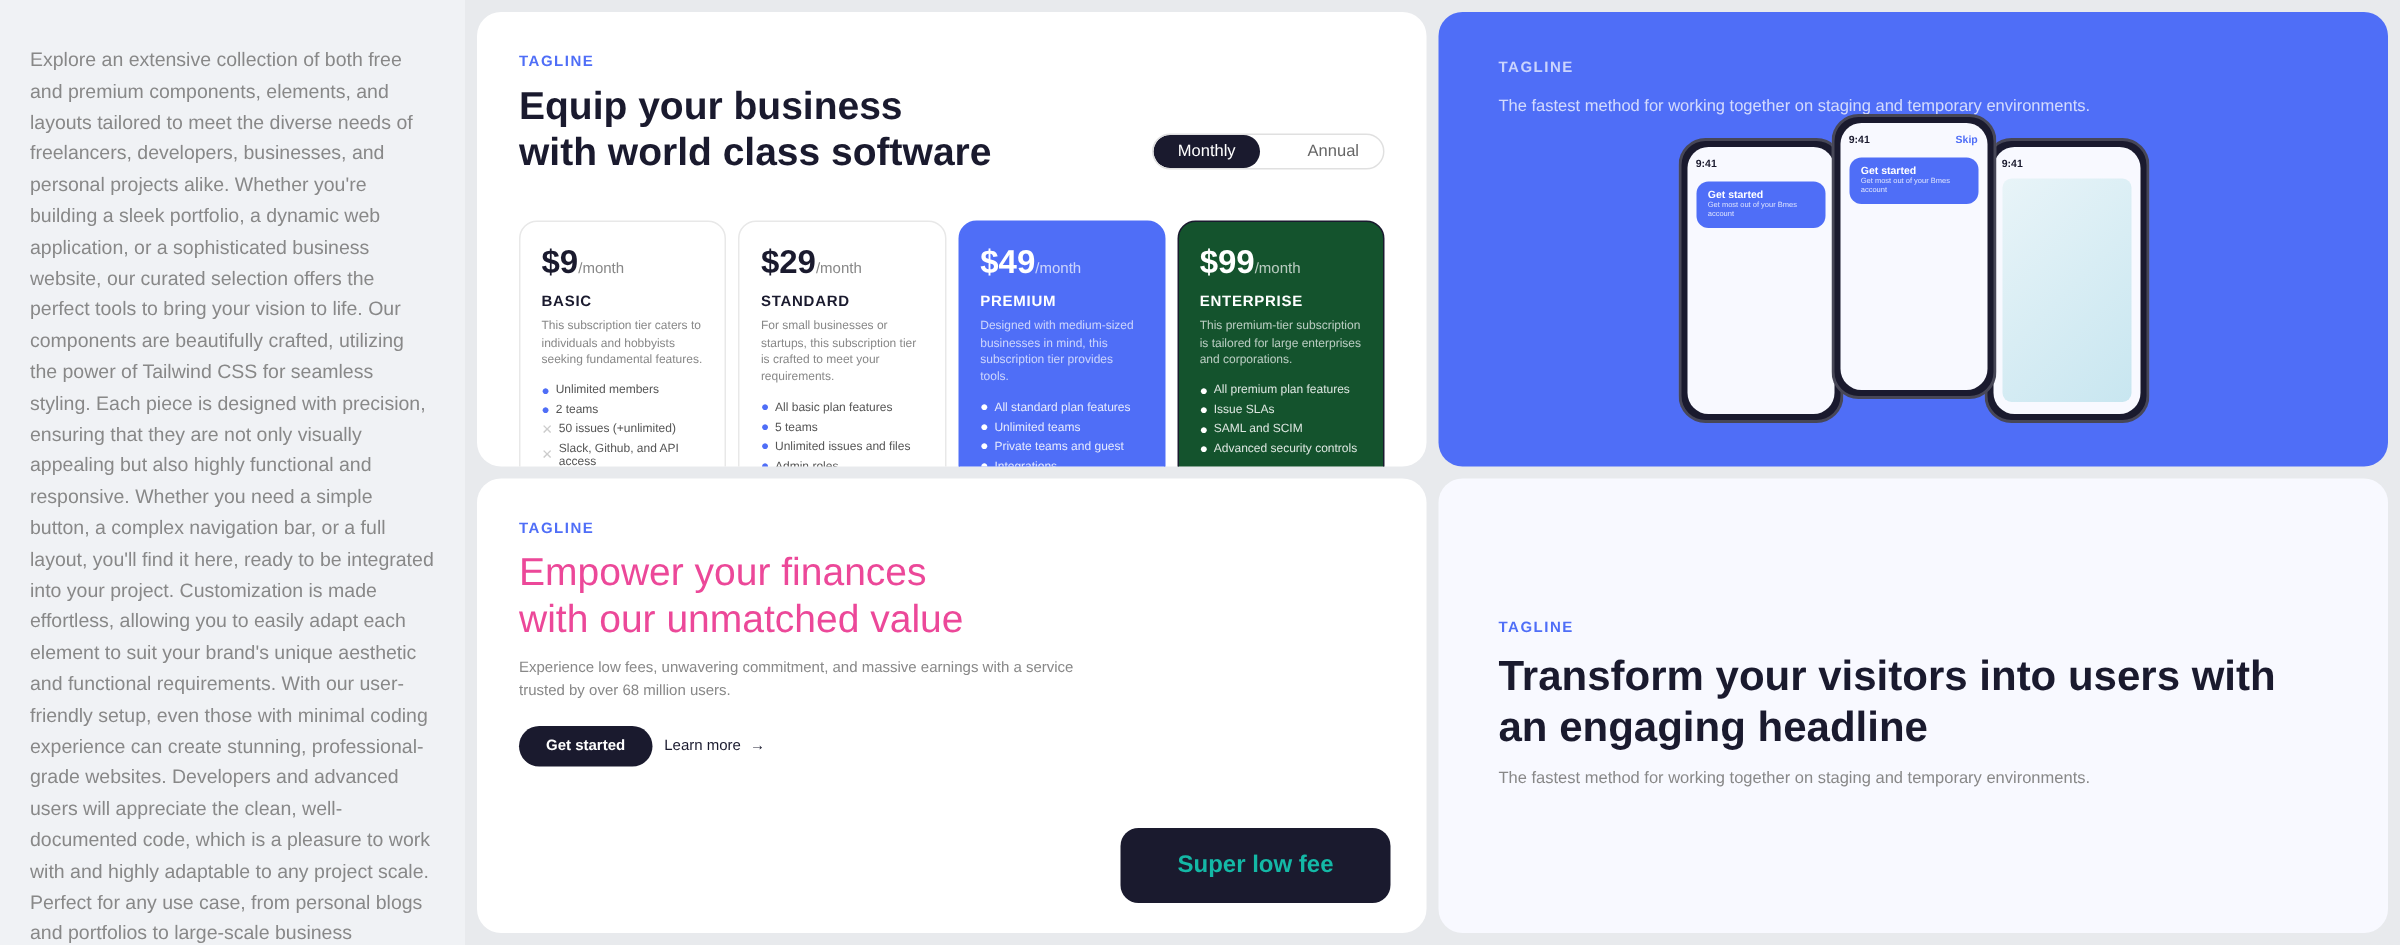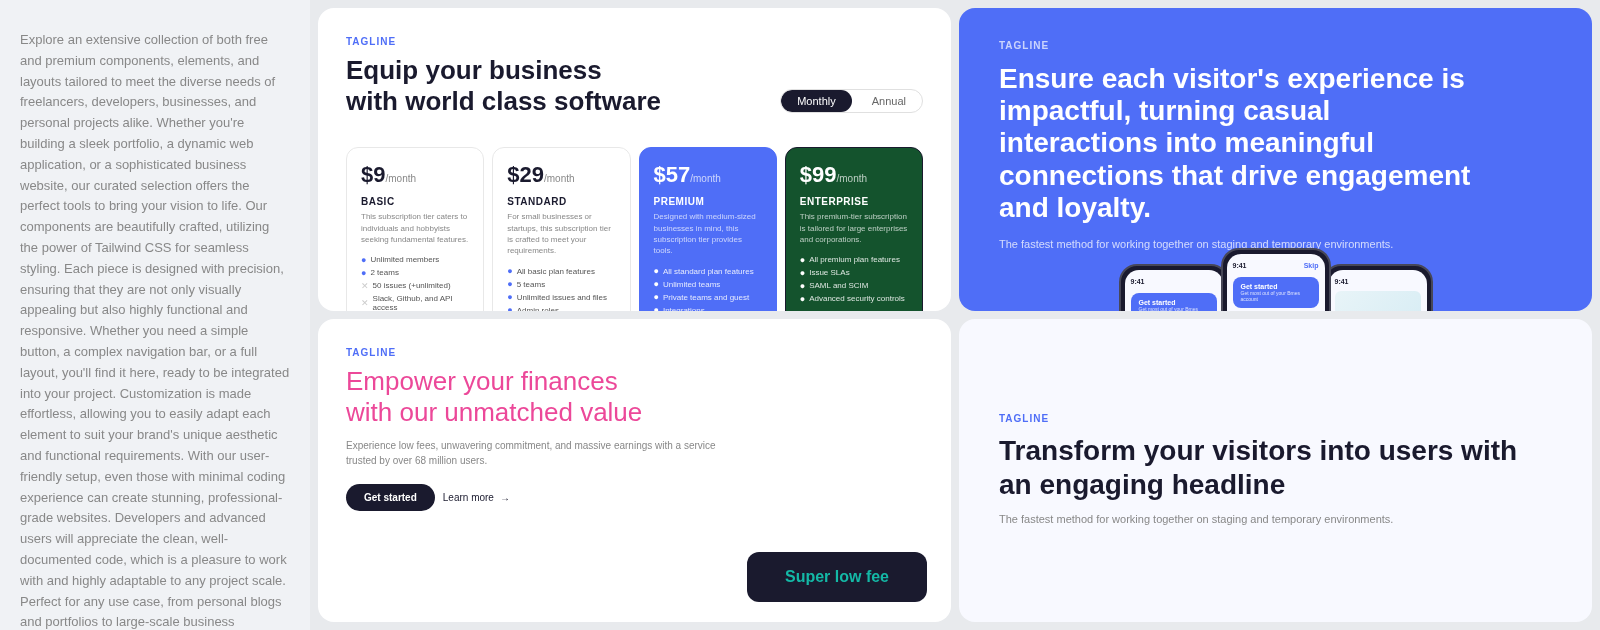--- a/index.html
+++ b/index.html
@@ -54,21 +54,21 @@
     }
     .pricing-title {
       font-size: 26px;
       font-weight: 700;
       color: #1a1a2e;
       line-height: 1.2;
       margin-bottom: 16px;
     }
     .pricing-toggle {
       display: flex;
-      gap: 4px;
+      gap: 16px;
       border: 1px solid #e0e0e0;
       border-radius: 20px;
       overflow: hidden;
       width: fit-content;
       margin-bottom: 20px;
     }
     .toggle-btn {
       padding: 5px 16px;
       font-size: 11px;
       font-weight: 500;
@@ -386,21 +386,21 @@
           <li><span class="check">●</span> All basic plan features</li>
           <li><span class="check">●</span> 5 teams</li>
           <li><span class="check">●</span> Unlimited issues and files</li>
           <li><span class="check">●</span> Admin roles</li>
         </ul>
 
       </div>
 
       <div class="price-card featured">
         <div style="display:flex;align-items:baseline;">
-          <span class="price-amount">$57</span>
+          <span class="price-amount">$49</span>
           <span class="price-period" style="color:rgba(255,255,255,0.7)">/month</span>
         </div>
         <div class="price-tier">PREMIUM</div>
         <div class="price-desc">Designed with medium-sized businesses in mind, this subscription tier provides tools.</div>
         <ul class="feature-list">
           <li><span class="check">●</span> All standard plan features</li>
           <li><span class="check">●</span> Unlimited teams</li>
           <li><span class="check">●</span> Private teams and guest</li>
           <li><span class="check">●</span> Integrations</li>
         </ul>
@@ -421,21 +421,20 @@
           <li><span class="check">●</span> Advanced security controls</li>
         </ul>
 
       </div>
     </div>
   </div>
 
   <div class="hero-panel">
     <div>
       <div class="hero-tagline">TAGLINE</div>
-      <div class="hero-title">Ensure each visitor's experience is impactful, turning casual interactions into meaningful connections that drive engagement and loyalty.</div>
       <div class="hero-subtitle">The fastest method for working together on staging and temporary environments.</div>
     </div>
     <div style="display:flex;justify-content:center;gap:8px;margin-top:12px;">
 
       <div class="phone-mockup">
         <div class="phone-screen">
           <div class="phone-time">9:41</div>
           <div class="phone-get-started">
             <div class="phone-get-started-title">Get started</div>
             <div class="phone-get-started-sub">Get most out of your Bmes account</div>

